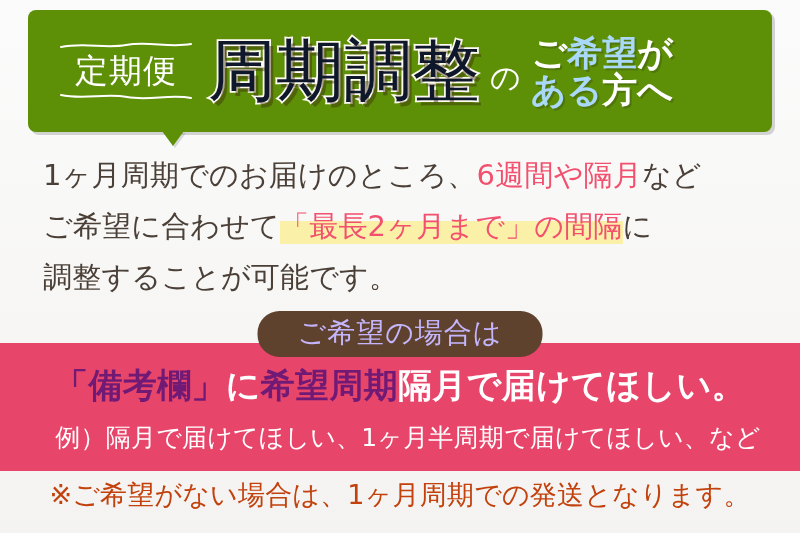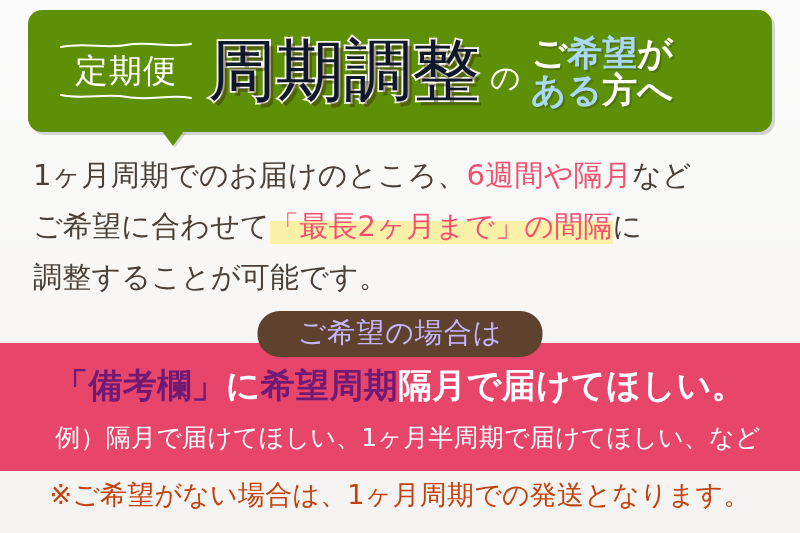--- a/index.html
+++ b/index.html
@@ -23,21 +23,21 @@
     width: 800px;
     height: 148px;
   }
   .header-bubble {
     position: absolute;
     left: 28px;
     top: 10px;
     width: 744px;
     height: 122px;
     background: #5d8f07;
-    border-radius: 14px;
+    border-radius: 8px;
     box-shadow: 3px 3px 0 rgba(120,120,120,0.30);
     display: flex;
     align-items: center;
     box-sizing: border-box;
     padding: 0 14px 0 22px;
   }
   .bubble-tail {
     position: absolute;
     left: 162px;
     top: 131px;
@@ -117,21 +117,21 @@
   }
   .rl-white { color: #ffffff; }
   .rl-blue  { color: #a9d9f7; }
 
   
   .body-copy {
     position: absolute;
     left: 0;
     top: 150px;
     width: 800px;
-    padding: 0 33px;
+    padding: 0 43px;
     box-sizing: border-box;
     color: #4b4038;
     font-size: 29px;
     line-height: 51px;
     letter-spacing: 0.2px;
     white-space: nowrap;
   }
   .body-copy .line { display: block; height: 51px; }
   .pink { color: #f2506e; }
   .hl {

